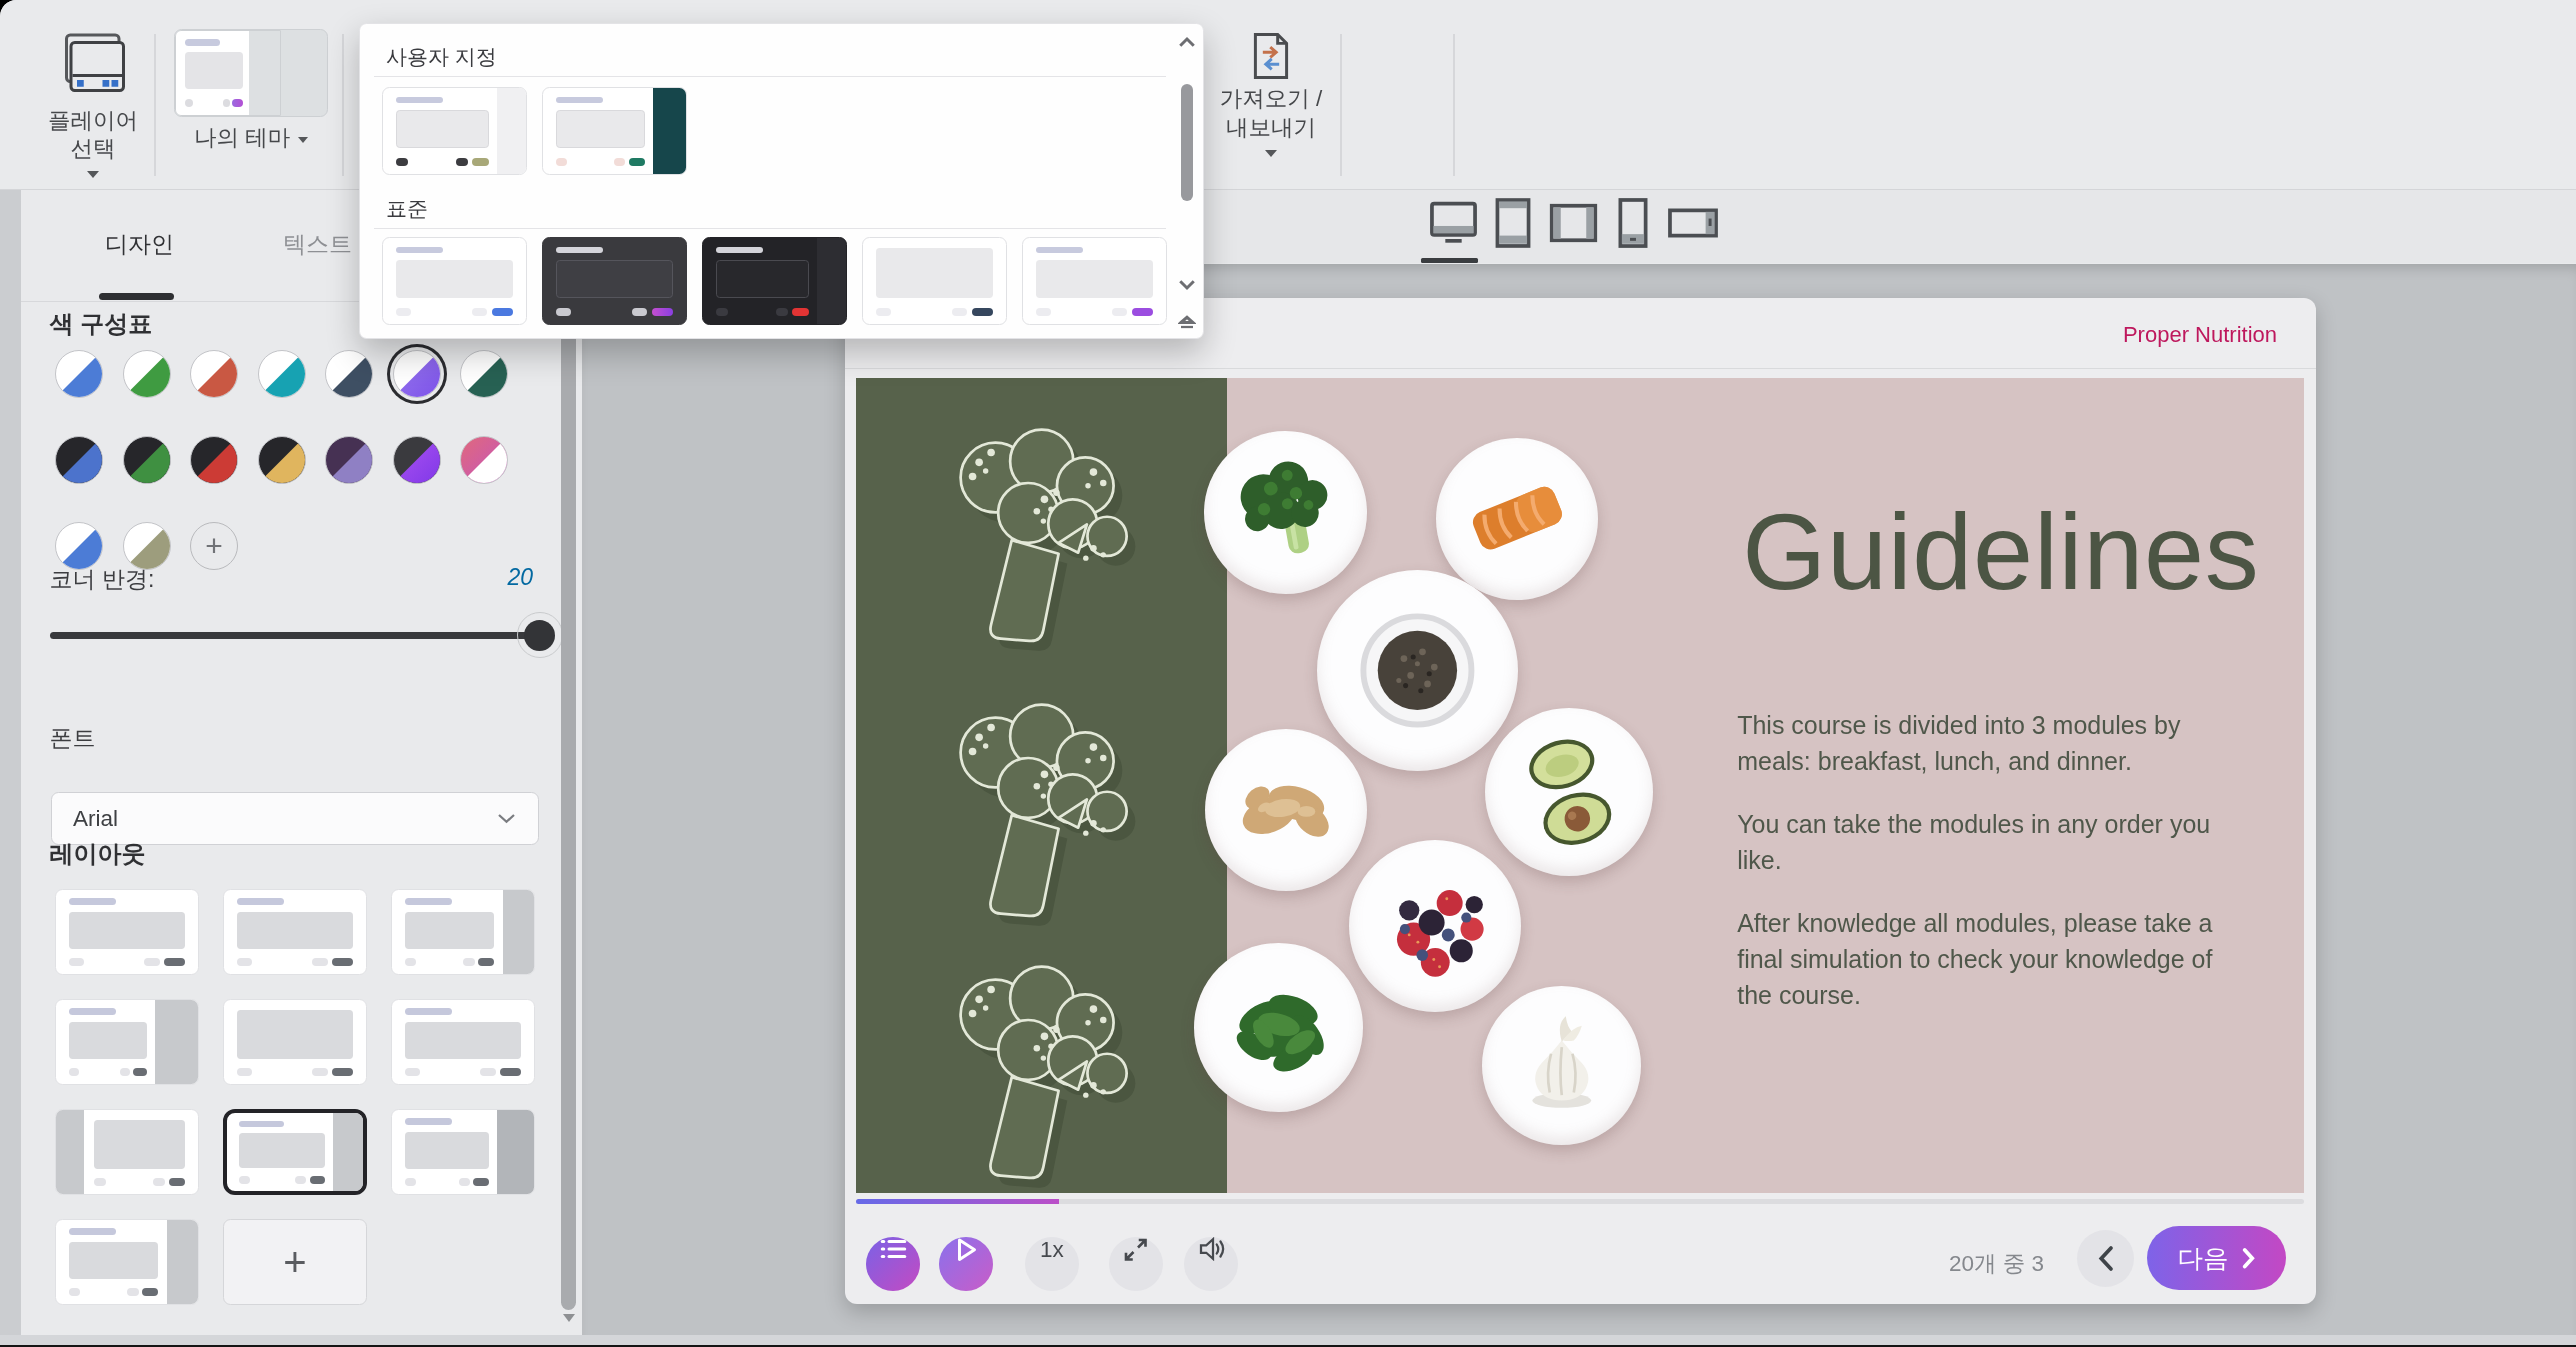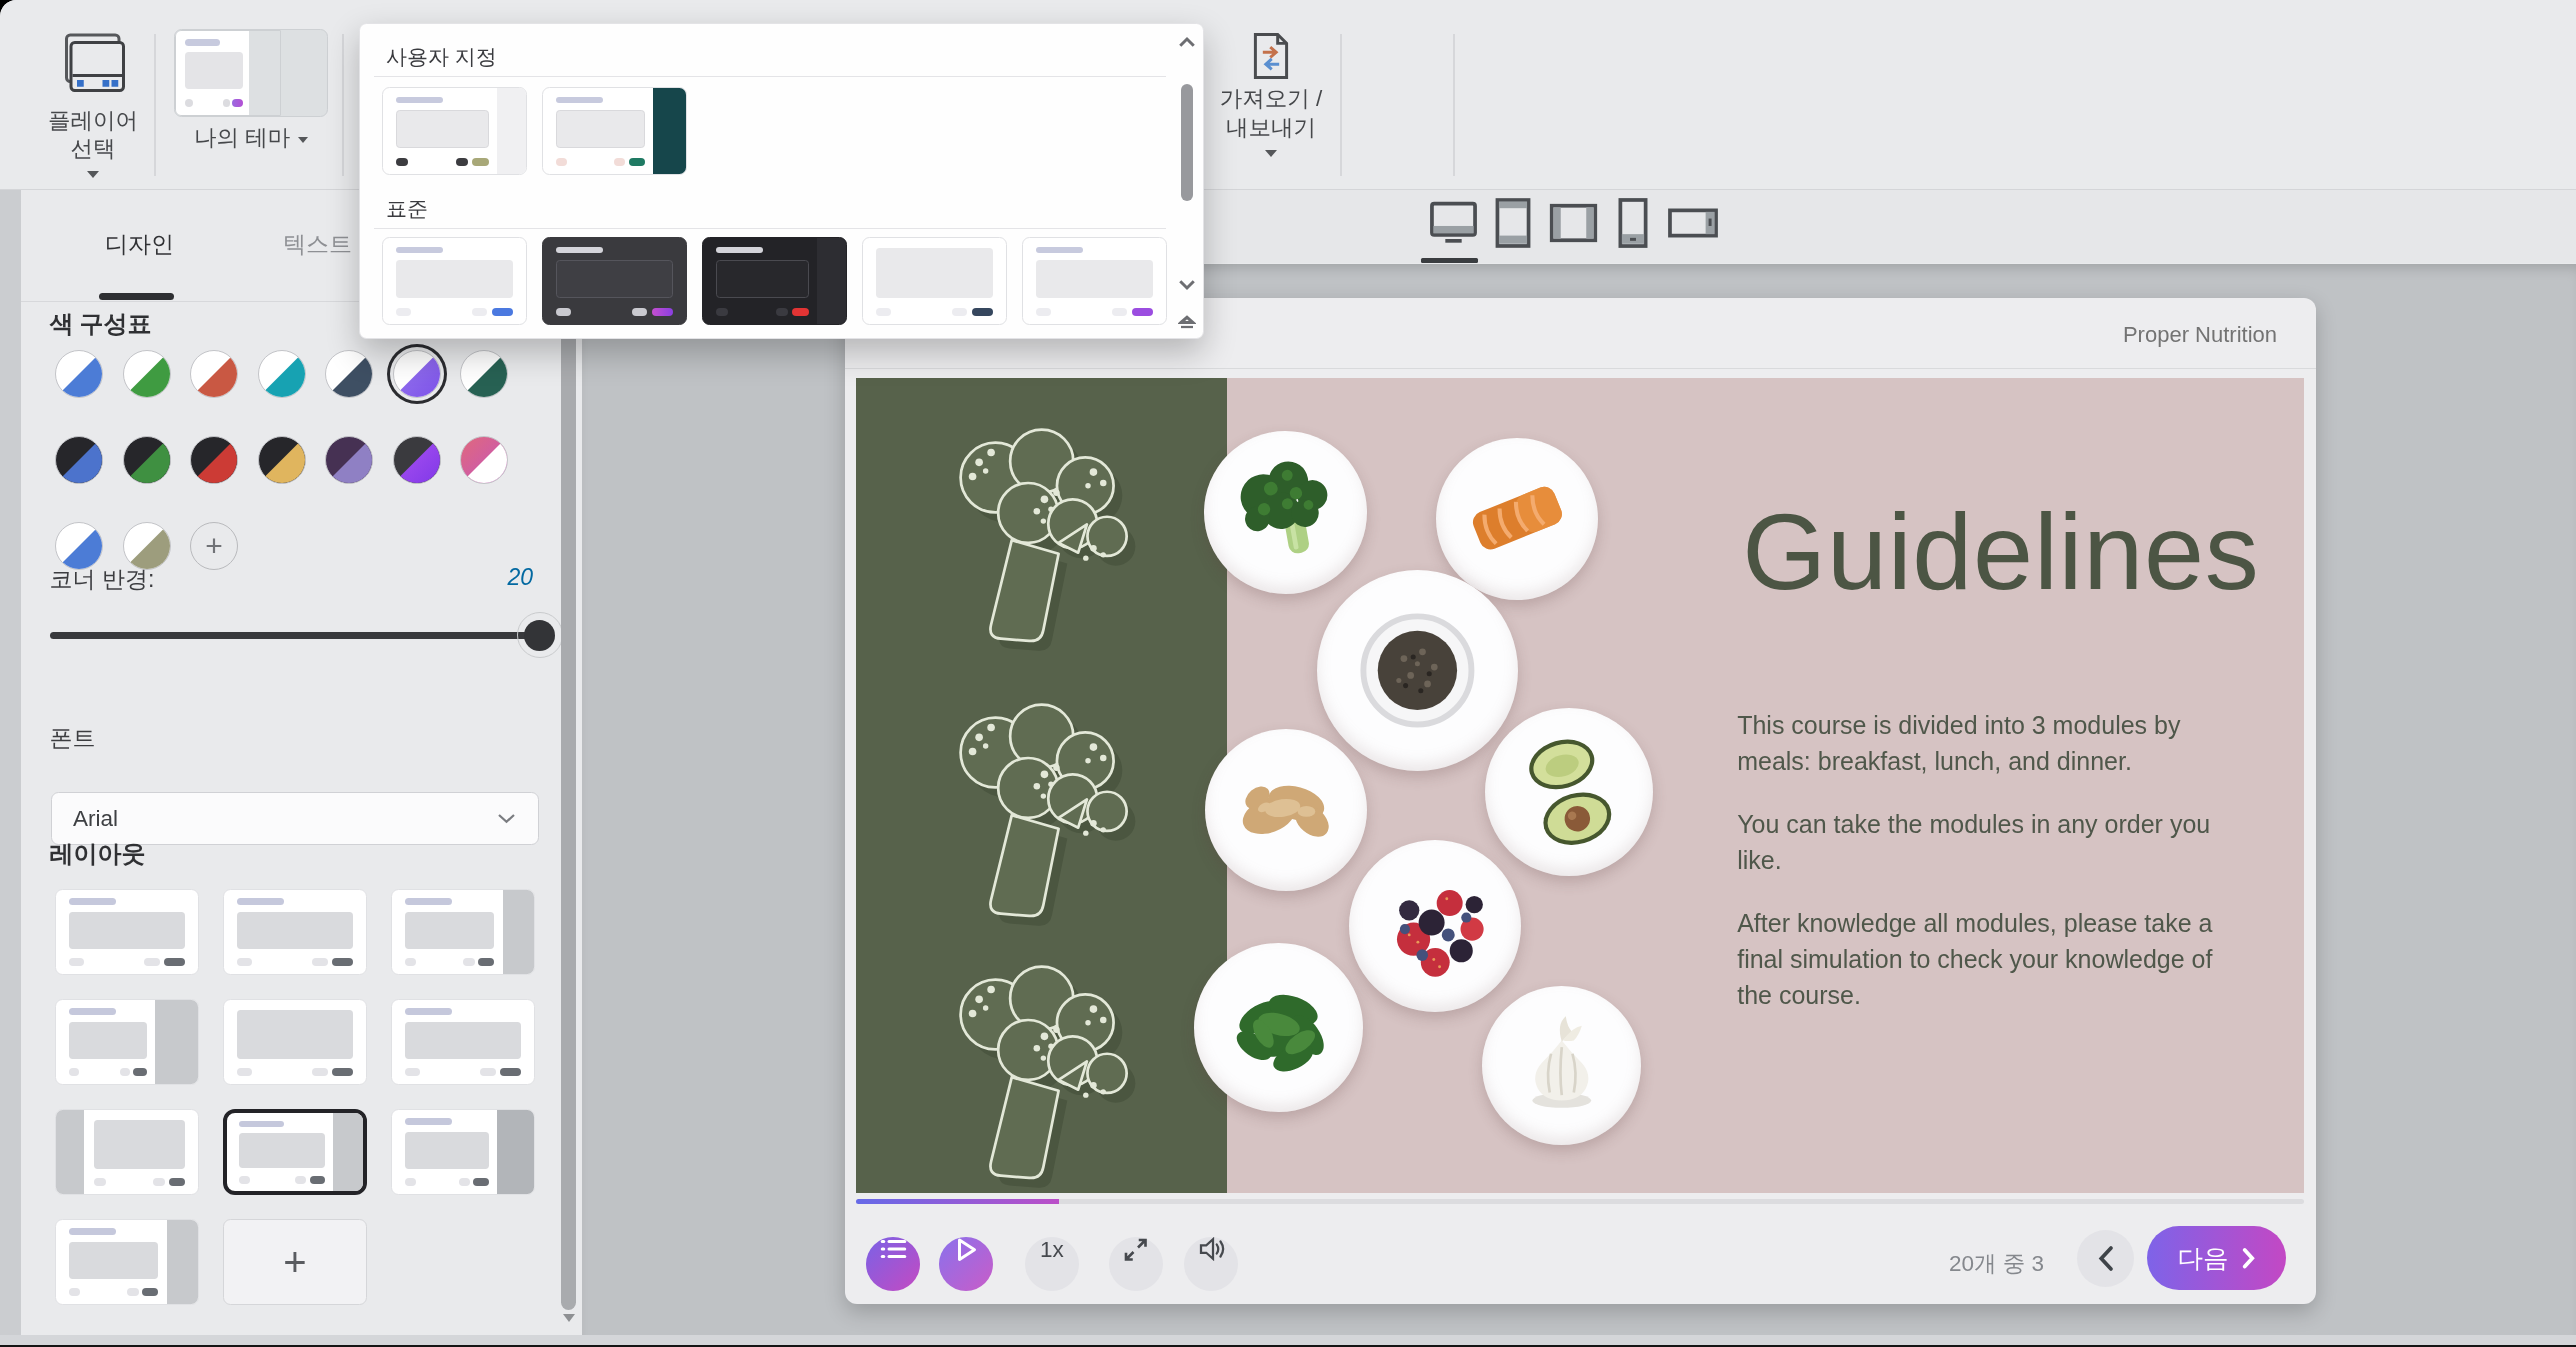--- a/index.html
+++ b/index.html
@@ -36,21 +36,21 @@
   .dd-thumbbar{position:absolute;left:4.5px;width:12.7px;border-radius:6.7px;background:#98999d;}
   .chev{stroke:#6d6e72;stroke-width:4;fill:none;}
 
   
   .gutter{position:absolute;left:0;top:190px;width:21px;bottom:13.5px;background:#cbcdd0;}
   .sidebar{position:absolute;left:21px;top:190px;width:561px;height:1144px;background:#e9eaec;border-radius:10.5px 0 0 0;}
   .tab{position:absolute;top:39px;font-size:23px;color:#8e9094;cursor:default;}
   .tab.active{color:#303134;}
   .tab-underline{position:absolute;left:78px;top:103px;width:75px;height:6.7px;border-radius:3.7px;background:#2e2f32;}
   .tabs-div{position:absolute;left:0;right:0;top:111px;height:0.7px;background:#d7d8db;}
-  .side-label{position:absolute;font-size:24px;font-weight:bold;color:#2f3033;font-family:Liberation Serif, serif;}
+  .side-label{position:absolute;font-size:24px;font-weight:bold;color:#2f3033;}
   .small-label{position:absolute;font-size:23px;color:#3c3d40;}
   #swatch-grid{position:absolute;left:34px;top:160px;display:grid;grid-template-columns:repeat(7,48px);column-gap:19.5px;row-gap:38px;}
   .swatch{position:relative;width:48px;height:48px;border-radius:50%;overflow:hidden;border:0.7px solid #c3c4c8;}
   .swatch i{position:absolute;inset:-0.7px;clip-path:polygon(100% 0,100% 100%,0 100%);}
   .swatch.sel{box-shadow:0 0 0 3px #e9eaec,0 0 0 6px #2b2c30;}
   .swatch.add{display:flex;align-items:center;justify-content:center;font-size:30px;color:#717377;background:#e9eaec;border:0.7px solid #b9babd;overflow:visible;}
   .slider-track{position:absolute;left:28.5px;top:442px;width:499px;height:6.7px;border-radius:3.7px;background:#38393c;}
   .slider-thumb{position:absolute;left:503px;top:430px;width:31px;height:31px;border-radius:50%;background:#333437;}
   .slider-halo{position:absolute;left:496px;top:422px;width:46px;height:46px;border-radius:50%;border:1.5px solid #c9cbcd;}
   .font-select{position:absolute;left:30px;top:602px;width:488px;height:53px;background:#fbfbfc;border:1.5px solid #d0d1d5;border-radius:7.5px;display:flex;align-items:center;padding:0 21px;font-size:22.5px;color:#3e4043;}
@@ -63,21 +63,21 @@
 
   
   .icons-strip{position:absolute;left:582px;top:190px;right:0;height:73px;background:#e6e7e9;}
   #device-tabs{position:absolute;left:841px;top:6px;display:flex;}
   #device-tabs .dtab{width:60px;height:54px;display:flex;align-items:center;justify-content:center;}
   .dtab-underline{position:absolute;left:839px;top:68px;width:57px;height:5.2px;background:#3a3d40;border-radius:1.5px;}
   .workspace{position:absolute;left:582px;top:264px;right:0;height:1071px;background:#bfc2c5;box-shadow:inset 0 10.5px 13.5px -7.5px rgba(0,0,0,.18);}
 
   
   .preview-card{position:absolute;left:263px;top:34px;width:1471px;height:1006px;background:#ededef;border-radius:12px;box-shadow:0 7.5px 21px rgba(0,0,0,.20);}
-  .course-title{position:absolute;right:39px;top:24px;font-size:22px;color:#737373;}
+  .course-title{position:absolute;right:39px;top:24px;font-size:22px;color:#be185d;}
   .card-div{position:absolute;left:0;right:0;top:70px;height:0.7px;background:#d9dadc;}
   .slide{position:absolute;left:11.2px;top:80px;width:1448px;height:815px;background:#d6c3c3;overflow:hidden;}
   .green-panel{position:absolute;left:0;top:0;width:371px;height:815px;background:#57624b;overflow:hidden;}
   .broc{position:absolute;width:262px;height:240px;}
   .slide-title{position:absolute;left:886px;top:111px;font-size:108px;color:#4c5544;letter-spacing:0.7px;}
   .slide-body{position:absolute;left:881px;top:329px;width:497px;font-size:25px;line-height:36px;color:#4f574a;}
   .slide-body p{margin:0 0 27px 0;}
   .plate{position:absolute;border-radius:50%;background:#fdfdfe;box-shadow:0 6px 13.5px rgba(90,60,60,.22), inset 0 -7.5px 13.5px rgba(160,140,140,.18);}
   .plate svg{position:absolute;inset:8%;width:84%;height:84%;}
 

